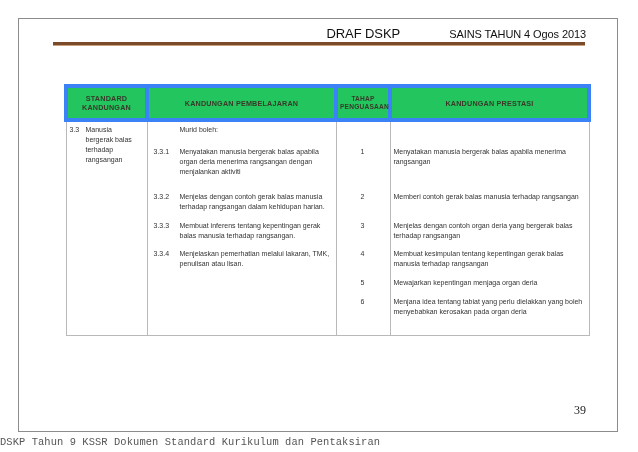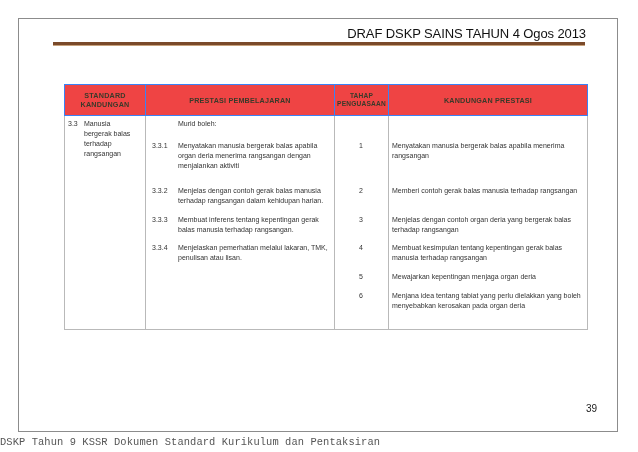--- a/index.html
+++ b/index.html
@@ -1,28 +1,28 @@
 <!DOCTYPE html>
 <html><head>
   <meta charset="utf-8">
   <style>
     html, body { margin: 0; padding: 0; background: #ffffff; }
     body { width: 638px; height: 452px; position: relative; overflow: hidden; font-family: "Liberation Sans", sans-serif; color: #222; }
     .page-border { position: absolute; left: 18px; top: 18px; width: 600px; height: 414px; border: 1px solid #8c8c8c; box-sizing: border-box; }
     .doc-header { position: absolute; right: 52px; top: 26px; font-size: 12px; color: #111; white-space: nowrap; letter-spacing: -0.1px; }
     .doc-header .big { font-size: 13px; }
-    .doc-header .small { font-size: 13px; }
+    .doc-header .small { font-size: 11px; margin-left: 46px; }
     .header-rule { position: absolute; left: 53px; top: 42px; width: 532px; height: 3px; background: #7a4a2a; border-bottom: 1px solid #c8a27c; }
     table.std { position: absolute; left: 64px; top: 84px; width: 523px; border-collapse: collapse; table-layout: fixed; font-size: 7px; }
-    table.std th { background: #ef4444; border: 1px solid #3b82f6; font-weight: bold; color: #3a3a2a; font-size: 7.2px; text-align: center; vertical-align: middle; height: 30px; padding: 0 2px; line-height: 1.25; letter-spacing: 0.2px; }
+    table.std th { background: #22c55e; border: 4px solid #3b82f6; font-weight: bold; color: #3a3a2a; font-size: 7.2px; text-align: center; vertical-align: middle; height: 30px; padding: 0 2px; line-height: 1.25; letter-spacing: 0.2px; }
     table.std td { border-left: 1px solid #b9b9b9; border-right: 1px solid #b9b9b9; vertical-align: top; padding: 0; }
     table.std tr.body-row td { border-bottom: 1px solid #b9b9b9; height: 213px; }
     .cell-inner { position: relative; height: 100%; }
     .ln { position: absolute; line-height: 10px; font-size: 7px; color: #333; }
-    .page-number { position: absolute; left: 586px; top: 403px; font-family: Liberation Sans, sans-serif; font-size: 10px; color: #222; }
+    .page-number { position: absolute; left: 574px; top: 403px; font-family: Liberation Serif, serif; font-size: 12px; color: #222; }
     .footer { position: absolute; left: 0px; top: 436px; font-family: "Liberation Mono", monospace; font-size: 10.4px; color: #555; white-space: nowrap; letter-spacing: 0.1px; }
   </style>
 </head>
 <body>
 
 <div class="page-border"></div>
 
 <div class="doc-header">
   <span class="big">DRAF DSKP</span>
   <span class="small">SAINS TAHUN 4 Ogos 2013</span>
@@ -32,21 +32,21 @@
 <table class="std">
   <colgroup>
     <col style="width:81px">
     <col style="width:189px">
     <col style="width:54px">
     <col style="width:199px">
   </colgroup>
   <thead>
     <tr>
       <th style="padding:0 10px;">STANDARD KANDUNGAN</th>
-      <th>PRESTASI PEMBELAJARAN</th>
+      <th>KANDUNGAN PEMBELAJARAN</th>
       <th style="font-size:6.6px;">TAHAP PENGUASAAN</th>
       <th>KANDUNGAN PRESTASI</th>
     </tr>
   </thead>
   <tbody>
     <tr class="body-row">
 
       <td>
         <div class="cell-inner">
           <span class="ln" style="left:3px; top:3px;">3.3</span>

